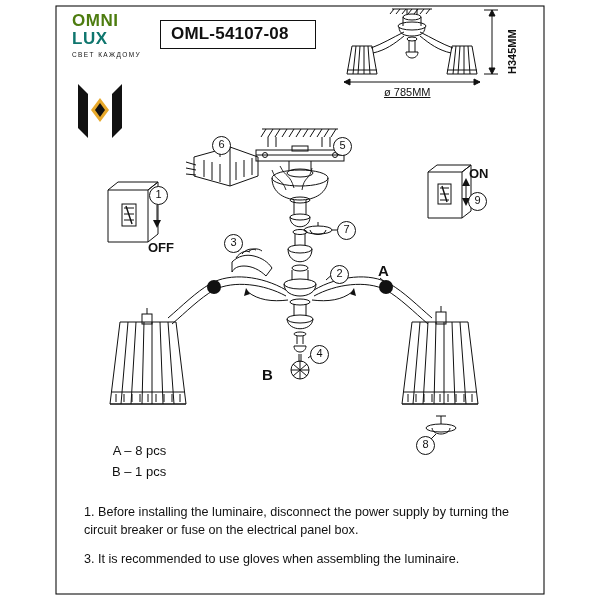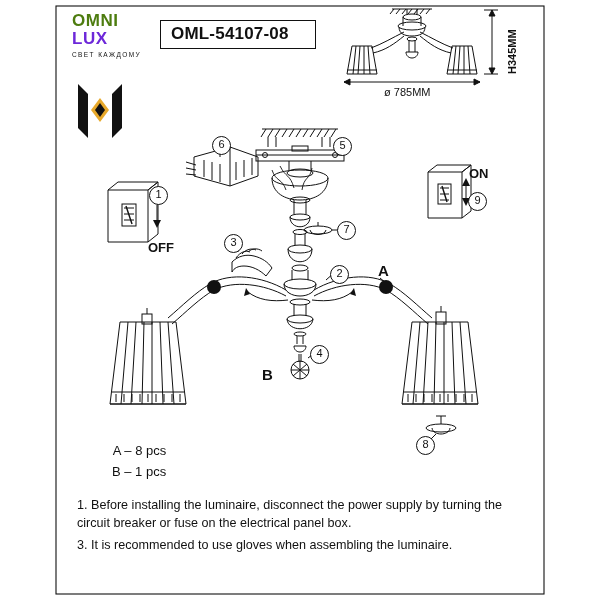--- a/index.html
+++ b/index.html
@@ -9,21 +9,21 @@
     font-family:"Liberation Sans", sans-serif;
     color:#111;
     overflow:hidden;
     position:relative;
   }
   .sheet{position:absolute;inset:0;}
 
   
   .logo-block{position:absolute;left:72px;top:12px;width:70px;height:150px;}
   .logo-omni{font-size:17px;font-weight:bold;letter-spacing:.5px;line-height:18px;color:#4d7c0f;}
-  .logo-lux{font-size:17px;font-weight:bold;letter-spacing:.5px;line-height:18px;color:#6d28d9;}
+  .logo-lux{font-size:17px;font-weight:bold;letter-spacing:.5px;line-height:18px;color:#0f766e;}
   .logo-sub{font-size:6.5px;letter-spacing:1.4px;color:#111;margin-top:3px;}
 
   .model-box{
     position:absolute;left:160px;top:20px;
     border:1.6px solid #111;padding:3px 26px 4px 10px;
     font-size:17px;font-weight:bold;letter-spacing:.2px;
   }
   .lbl-b{position:absolute;font-size:13px;font-weight:bold;color:#111;}
   .lbl-sm{position:absolute;font-size:11px;color:#111;}
 
@@ -39,21 +39,21 @@
   }
 
   
   .parts{position:absolute;left:112px;top:440px;font-size:13px;line-height:21px;text-align:right;}
 
   
   .instructions{
     position:absolute;left:72px;top:492px;width:466px;
     font-size:12.6px;line-height:17.5px;color:#111;
   }
-  .instructions p{margin:5px;}
+  .instructions p{margin:12px;}
 
   svg{position:absolute;left:0;top:0;width:600px;height:600px;pointer-events:none;}
 </style>
 </head>
 <body>
 
 <div class="sheet">
 
   <svg viewBox="0 0 600 600">
     <g fill="none" stroke="#111" stroke-width="1">
@@ -274,21 +274,21 @@
   </svg>
 
   <div class="logo-block">
     <div class="logo-omni">OMNI</div>
     <div class="logo-lux">LUX</div>
     <div class="logo-sub">СВЕТ КАЖДОМУ</div>
   </div>
 
   <div class="model-box">OML-54107-08</div>
 
-  <div class="lbl-sm" style="left:384px;top:86px;">ø 785MM</div>
+  <div class="lbl-sm" style="left:384px;top:86px;text-decoration:underline;">ø 785MM</div>
   <div class="vert-dim" style="left:506px;top:74px;">H345MM</div>
 
   <div class="lbl-b" style="left:148px;top:240px;">OFF</div>
   <div class="lbl-b" style="left:469px;top:166px;">ON</div>
 
   <div class="cnum" style="left:149px;top:186px;">1</div>
   <div class="cnum" style="left:330px;top:265px;">2</div>
   <div class="cnum" style="left:224px;top:234px;">3</div>
   <div class="cnum" style="left:310px;top:345px;">4</div>
   <div class="cnum" style="left:333px;top:137px;">5</div>

